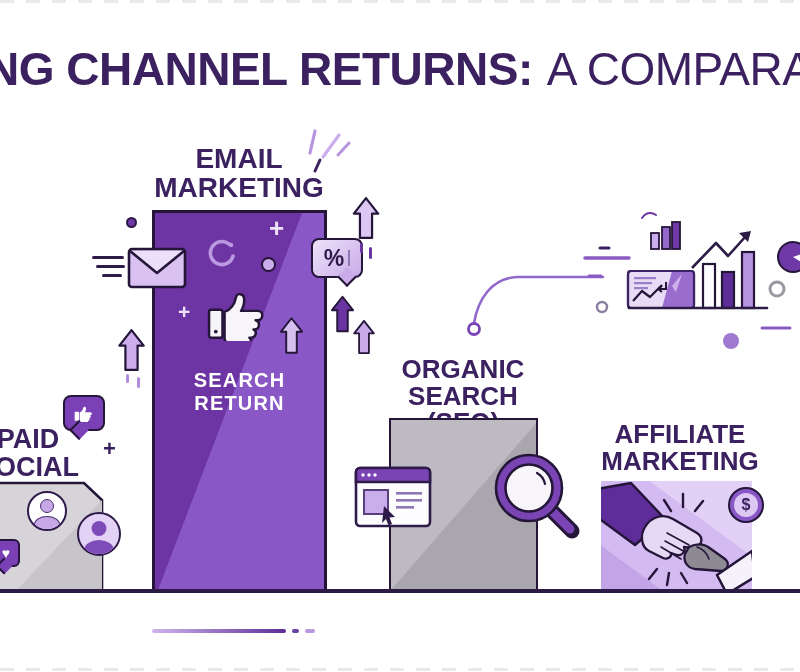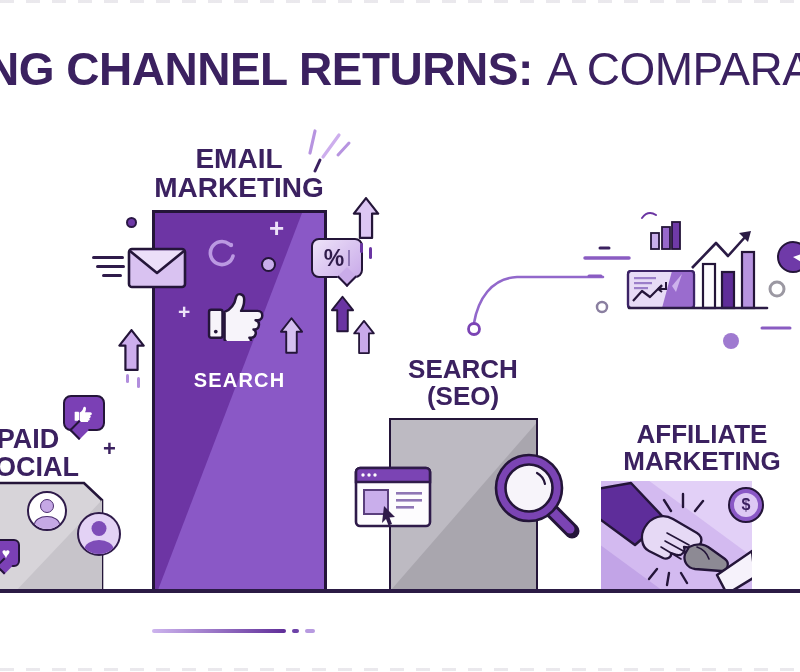--- a/index.html
+++ b/index.html
@@ -15,21 +15,21 @@
   
   .title{position:absolute;top:42px;left:-14px;white-space:nowrap;font-size:46px;
          color:#3b2160;letter-spacing:-.5px;}
   .title .bold{font-weight:700;}
   .title .light{font-weight:400;margin-left:14px;}
 
   
   .chan-label{position:absolute;text-align:center;font-weight:700;color:#3b2160;line-height:1.02;}
   .lbl-email{left:150px;top:145px;width:178px;font-size:28px;}
   .lbl-organic{left:374px;top:356px;width:178px;font-size:26px;}
-  .lbl-affiliate{left:598px;top:421px;width:164px;font-size:26px;margin-left:22px;}
+  .lbl-affiliate{left:598px;top:421px;width:164px;font-size:26px;}
   .lbl-paid{left:-28px;top:426px;width:112px;font-size:27px;text-align:center;}
 
   
   .bar{position:absolute;box-sizing:border-box;}
   .bar-email{left:152px;top:210px;width:175px;height:382px;background:#6d35a4;border:3px solid #241539;}
   .bar-email .shade{position:absolute;inset:0;background:#8a58c6;
       clip-path:polygon(87% 0,100% 0,100% 100%,2% 100%);}
   .bar-organic{left:389px;top:418px;width:149px;height:174px;background:#bdbac2;border:2.5px solid #241539;}
   .bar-organic .shade{position:absolute;inset:0;background:#a9a6ae;
       clip-path:polygon(100% 2%,100% 100%,0 100%);}
@@ -178,20 +178,21 @@
     <circle cx="8.5" cy="41" r="1.8" fill="#241539"></circle>
     <path d="M17,47 V22 c6,-2 10,-8 11,-14 c1,-5 8,-4 8,2 c0,4 -1,8 -3,11 h16 c6,0 6,9 0,9 h-2 c5,1 4,9 -1,9 h-1 c4,2 2,8 -2,8 h-2 c3,2 1,7 -3,7 h-13 c-4,0 -6,-2 -8,-5 z" fill="#f7f4fa" stroke="#241539" stroke-width="2.4" stroke-linejoin="round"></path>
   </svg>
 
   <svg class="abs" style="left:280px;top:317px" width="23" height="37" viewBox="0 0 24 38">
     <polygon points="12,1 23,15 17.5,15 17.5,37 6.5,37 6.5,15 1,15" fill="#d5c0f0" stroke="#241539" stroke-width="2" stroke-linejoin="round"></polygon>
   </svg>
 
   <div class="badge">
     <div>SEARCH</div>
+    <div>RETURN</div>
   </div>
 
   <div class="bubble pct-bubble">
     <span class="pct-text">%</span>
     <span class="pct-caret"></span>
     <span class="tail"></span>
   </div>
 
   <svg class="abs" style="left:352px;top:197px" width="28" height="42" viewBox="0 0 24 38">
     <polygon points="12,1 23,15 17.5,15 17.5,37 6.5,37 6.5,15 1,15" fill="#dcc6f3" stroke="#241539" stroke-width="2" stroke-linejoin="round"></polygon>
@@ -205,20 +206,21 @@
   <svg class="abs" style="left:353px;top:320px" width="22" height="34" viewBox="0 0 24 38">
     <polygon points="12,1 23,15 17.5,15 17.5,37 6.5,37 6.5,15 1,15" fill="#c9a9ea" stroke="#241539" stroke-width="2" stroke-linejoin="round"></polygon>
   </svg>
   <svg class="abs" style="left:116px;top:329px" width="31" height="42" viewBox="0 0 24 38">
     <polygon points="12,1 23,15 17.5,15 17.5,37 6.5,37 6.5,15 1,15" fill="#cdaeed" stroke="#241539" stroke-width="2" stroke-linejoin="round"></polygon>
   </svg>
   <div class="arrow-dash" style="left:126px;top:374px;height:9px;background:#b18ddd"></div>
   <div class="arrow-dash" style="left:137px;top:377px;height:11px;background:#b18ddd"></div>
 
   <div class="chan-label lbl-organic">
+    <div>ORGANIC</div>
     <div>SEARCH (SEO)</div>
   </div>
 
   <div class="bar bar-organic">
     <div class="shade"></div>
   </div>
 
   <svg class="abs" style="left:354px;top:466px" width="78" height="64" viewBox="0 0 78 64">
     <rect x="2" y="2" width="74" height="58" rx="4" fill="#fdfcfe" stroke="#2f1b4a" stroke-width="2.6"></rect>
     <path d="M2,6 a4,4 0 0 1 4,-4 h66 a4,4 0 0 1 4,4 v10 h-74 z" fill="#7b44b4" stroke="#2f1b4a" stroke-width="2.6"></path>

